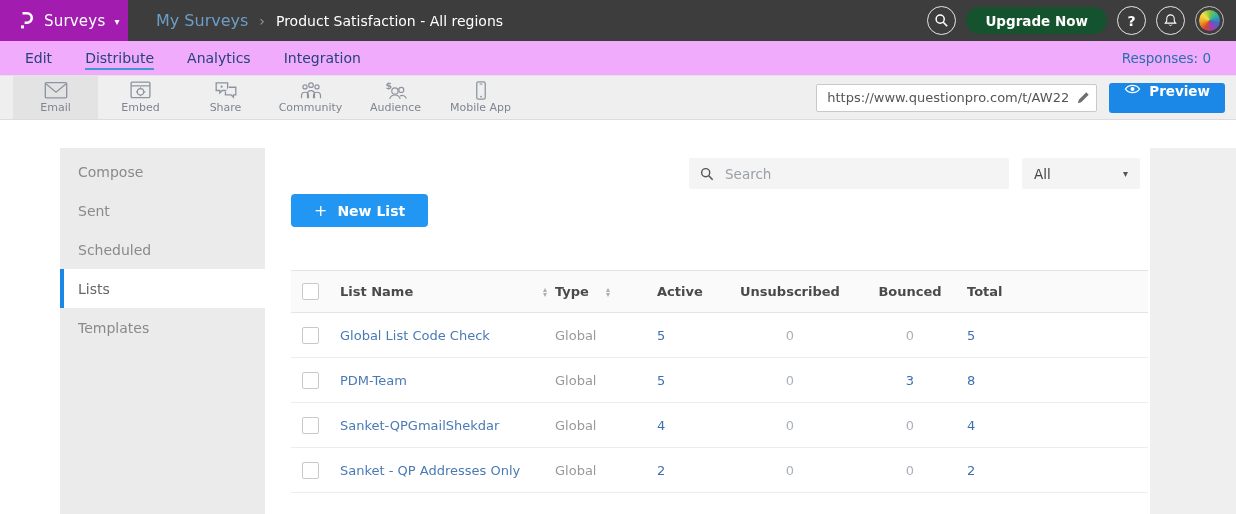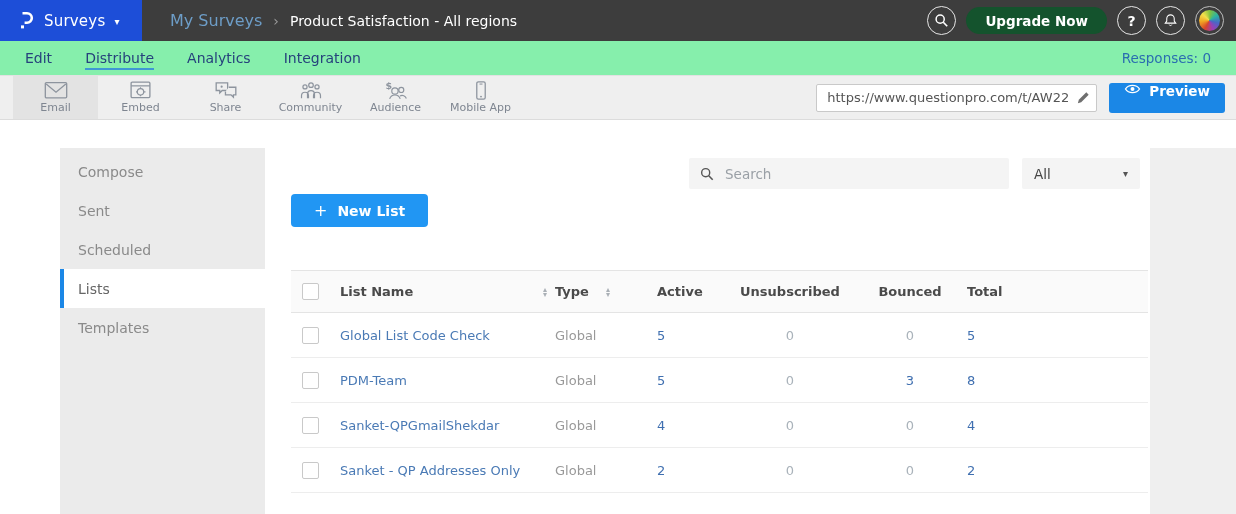--- a/index.html
+++ b/index.html
@@ -6,41 +6,41 @@
   html,body { margin:0; padding:0; }
   body {
     width:1236px; height:514px; overflow:hidden; background:#fff;
     font-family:"DejaVu Sans","Liberation Sans",sans-serif;
     -webkit-font-smoothing:antialiased;
   }
   button { font-family:inherit; }
 
   
   .topbar { height:41px; background:#3d3d3d; display:flex; align-items:stretch; }
-  .brand { width:142px; background:#1d4ed8; color:#fff; display:flex; align-items:center;
+  .brand { width:128px; background:#a21caf; color:#fff; display:flex; align-items:center;
            gap:9px; padding:0 8px 0 16px; cursor:pointer; flex:none; }
   .brand svg { flex:none; }
   .brand-label { font-size:15px; letter-spacing:.2px; }
   .brand .caret { font-size:10px; margin-top:2px; }
   .breadcrumb { display:flex; align-items:center; gap:11px; margin-left:28px; white-space:nowrap; }
   .bc-parent { color:#6d9dc7; font-size:16px; cursor:pointer; text-decoration:none; }
   .bc-sep { color:#9a9a9a; font-size:14px; }
   .bc-current { color:#fff; font-size:14px; }
   .topbar-right { margin-left:auto; display:flex; align-items:center; gap:10px; padding-right:12px; }
   .circle-btn { width:29px; height:29px; border-radius:50%; border:1.5px solid #e6e6e6;
                 background:transparent; color:#fff; display:flex; align-items:center;
                 justify-content:center; padding:0; cursor:pointer; flex:none; }
   .circle-btn .q { font-size:14px; font-weight:bold; color:#fff; }
   .upgrade { height:27px; border:none; border-radius:14px; background:#14532d; color:#fff;
              font-size:13.5px; font-weight:bold; padding:0 19px; cursor:pointer; }
   .avatar-img { width:21px; height:21px; border-radius:50%; display:block;
     background:conic-gradient(from 210deg,#d8452c,#f0a422,#f4e04b,#7ec242,#2bb3a3,#4a66c6,#9b3fb5,#d8452c); }
 
   
-  .tabs { height:35px; background:#86efac; border-bottom:1px solid #e2e2e2; display:flex;
+  .tabs { height:35px; background:#f0abfc; border-bottom:1px solid #e2e2e2; display:flex;
           align-items:center; padding:0 25px; gap:33px; }
   .tab { font-size:14px; color:#26427c; cursor:pointer; }
   .tab span { padding-bottom:2px; border-bottom:2px solid transparent; }
   .tab.active span { border-bottom-color:#3f97d3; }
   .responses { margin-left:auto; color:#2a6db0; font-size:13.5px; }
 
   
   .toolbar { height:44px; background:#efefef; border-bottom:1px solid #dcdcdc;
              display:flex; align-items:stretch; padding-left:13px; }
   .dist-item { width:85px; display:flex; flex-direction:column; align-items:center;

